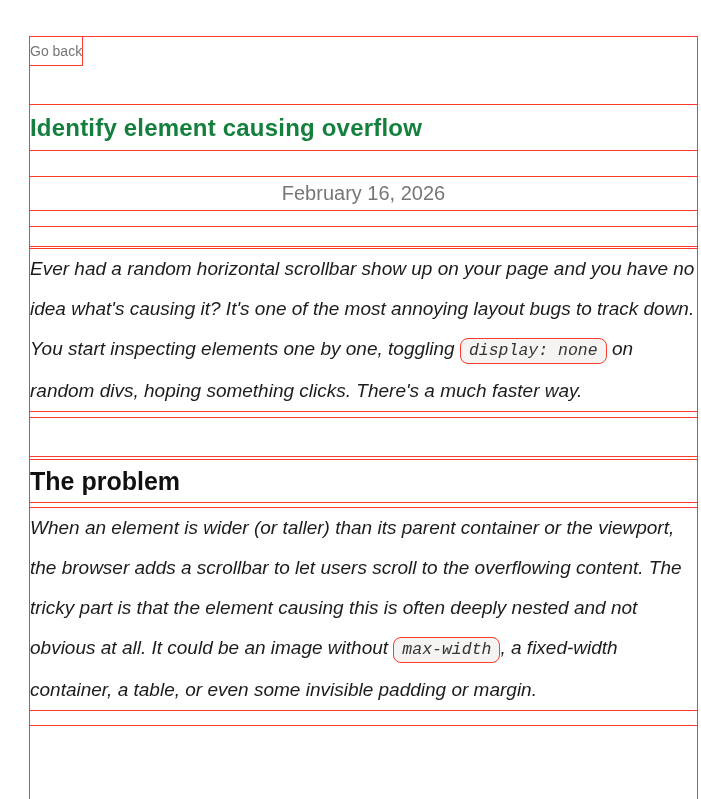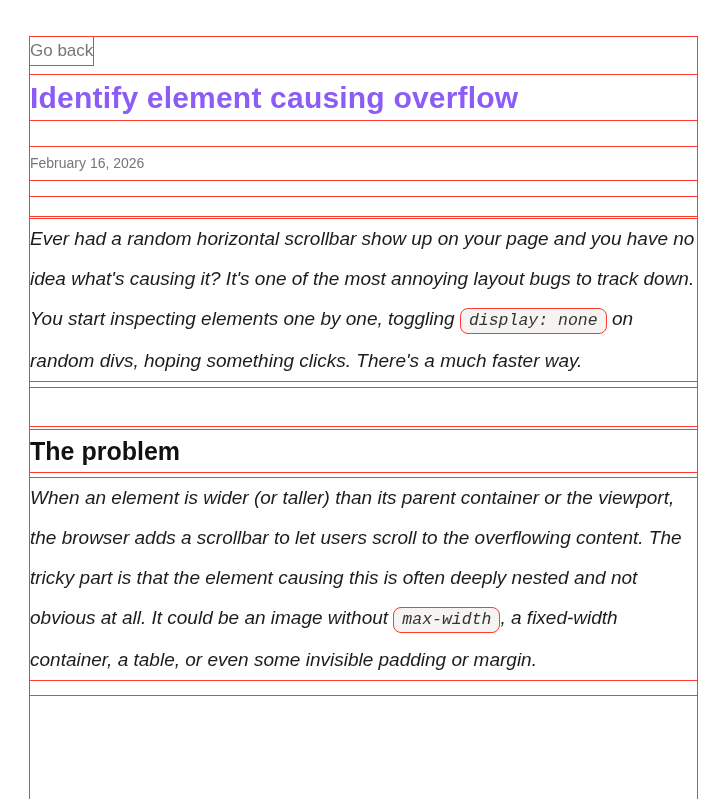--- a/index.html
+++ b/index.html
@@ -16,39 +16,40 @@
   .article {
     margin: 37px 0 0 30px;
     width: 667px;
     outline: 1px solid var(--red, #ff3b30);
     min-height: 920px;
   }
   .dbg { outline: 1px solid var(--red, #ff3b30); }
 
   .back {
     display: inline-block;
-    font-size: 17px;
+    font-size: 14px;
     line-height: 28px;
     color: var(--muted, #767676);
     text-decoration: none;
     cursor: pointer;
   }
   h1 {
-    margin: 10px 0 0 0;
-    font-size: 30px;
+    margin: 40px 0 0 0;
+    font-size: 24px;
     line-height: 45px;
     font-weight: 600;
-    color: #8b5cf6;
+    color: #15803d;
     letter-spacing: 0.2px;
   }
   .date {
     margin: 27px 0 0 0;
-    font-size: 14px;
+    font-size: 20px;
     line-height: 33px;
     color: var(--muted, #767676);
+    text-align: center;
   }
   .spacer { width: 100%; }
   .s1 { margin-top: 17px; height: 19px; }
   .s2 { margin-top: 7px;  height: 38px; }
 
   p.body {
     margin: 3px 0 0 0;
     font-size: 19px;
     line-height: 40px;
     color: #1c1c1c;

